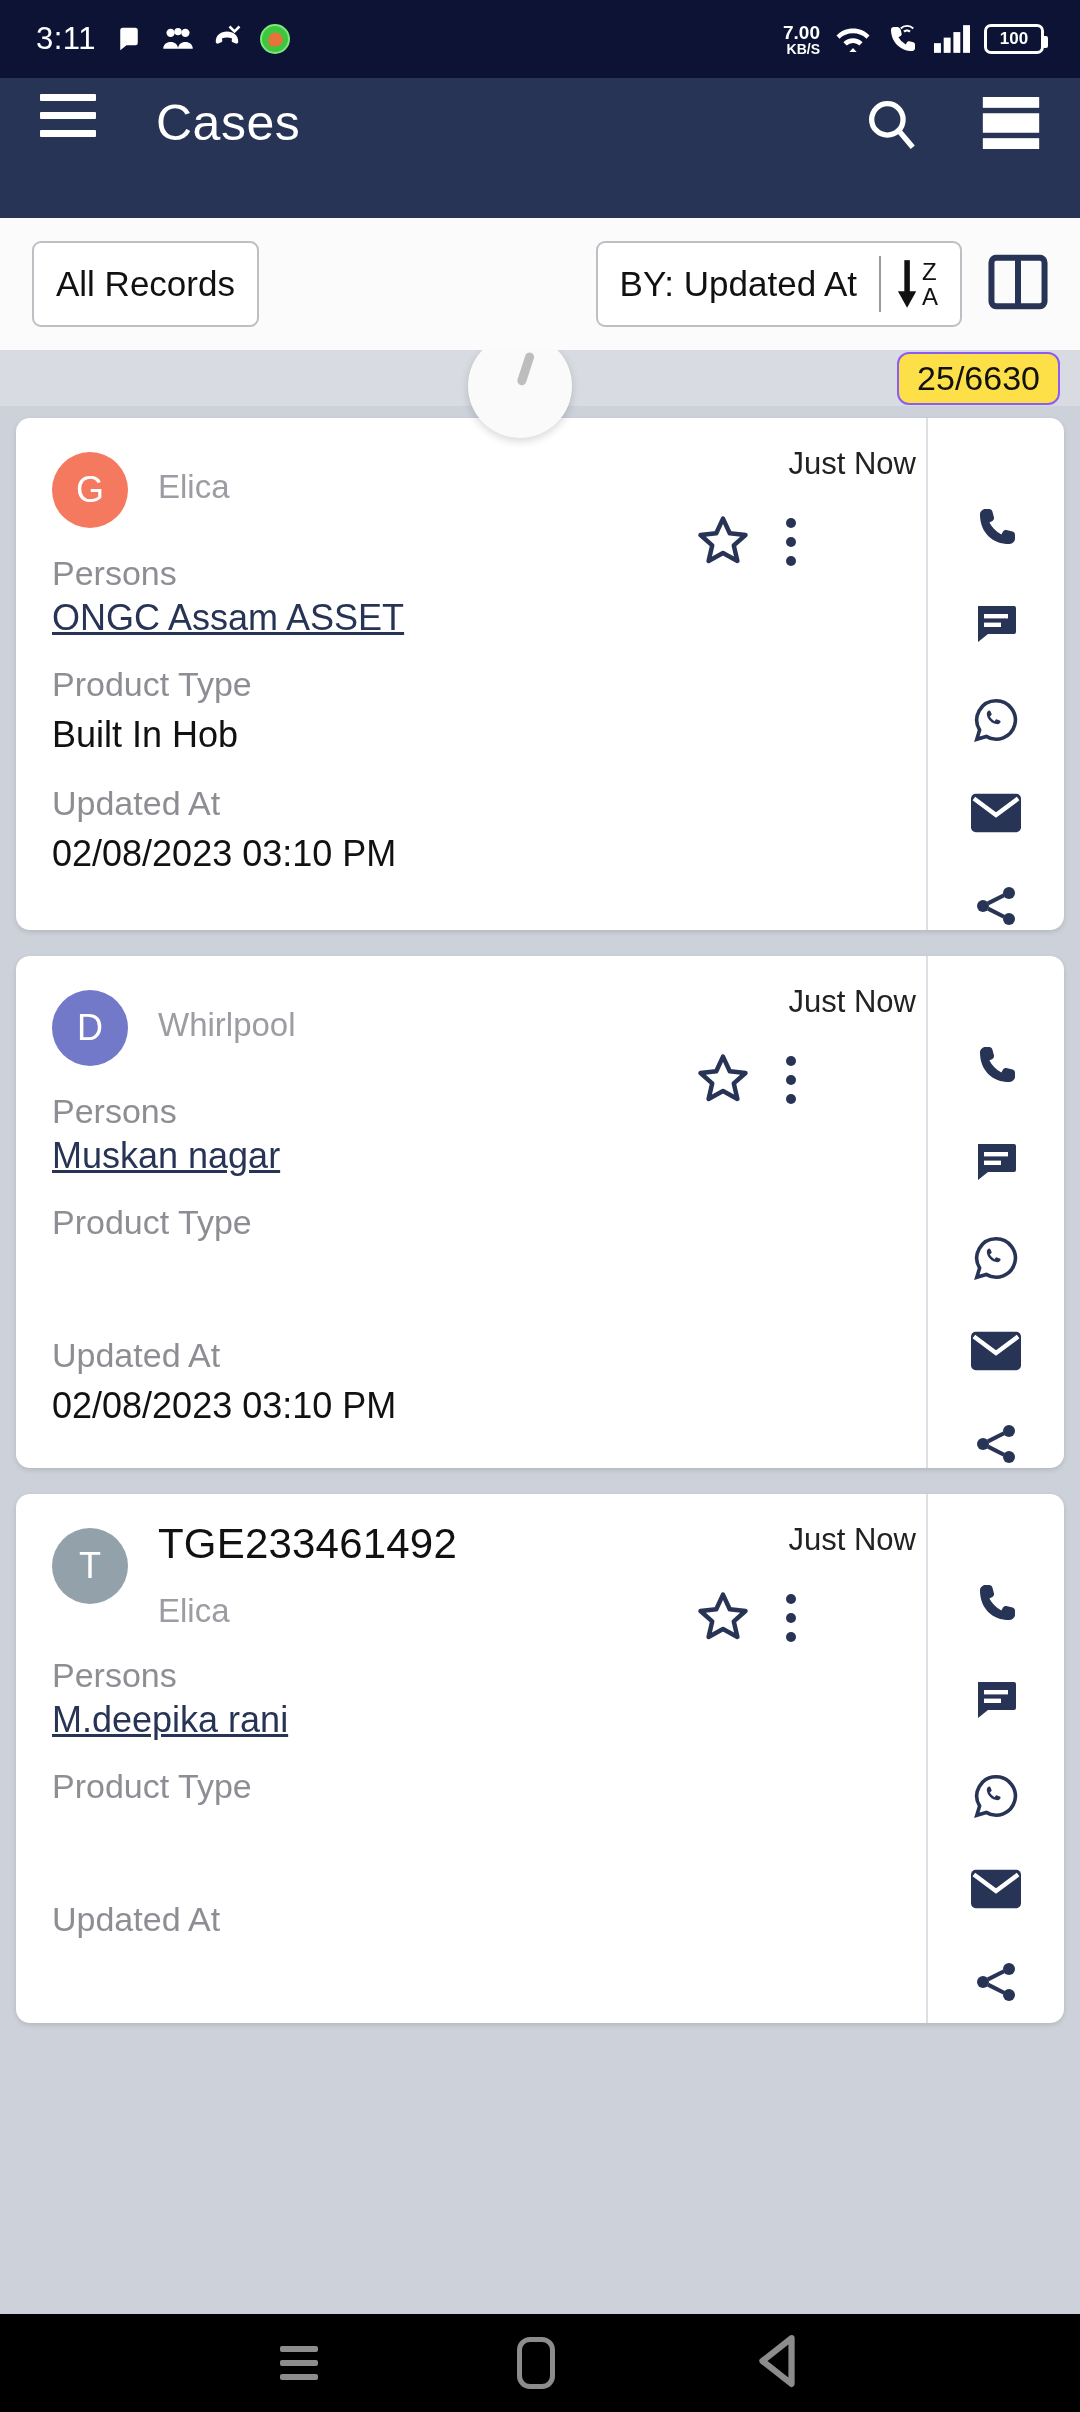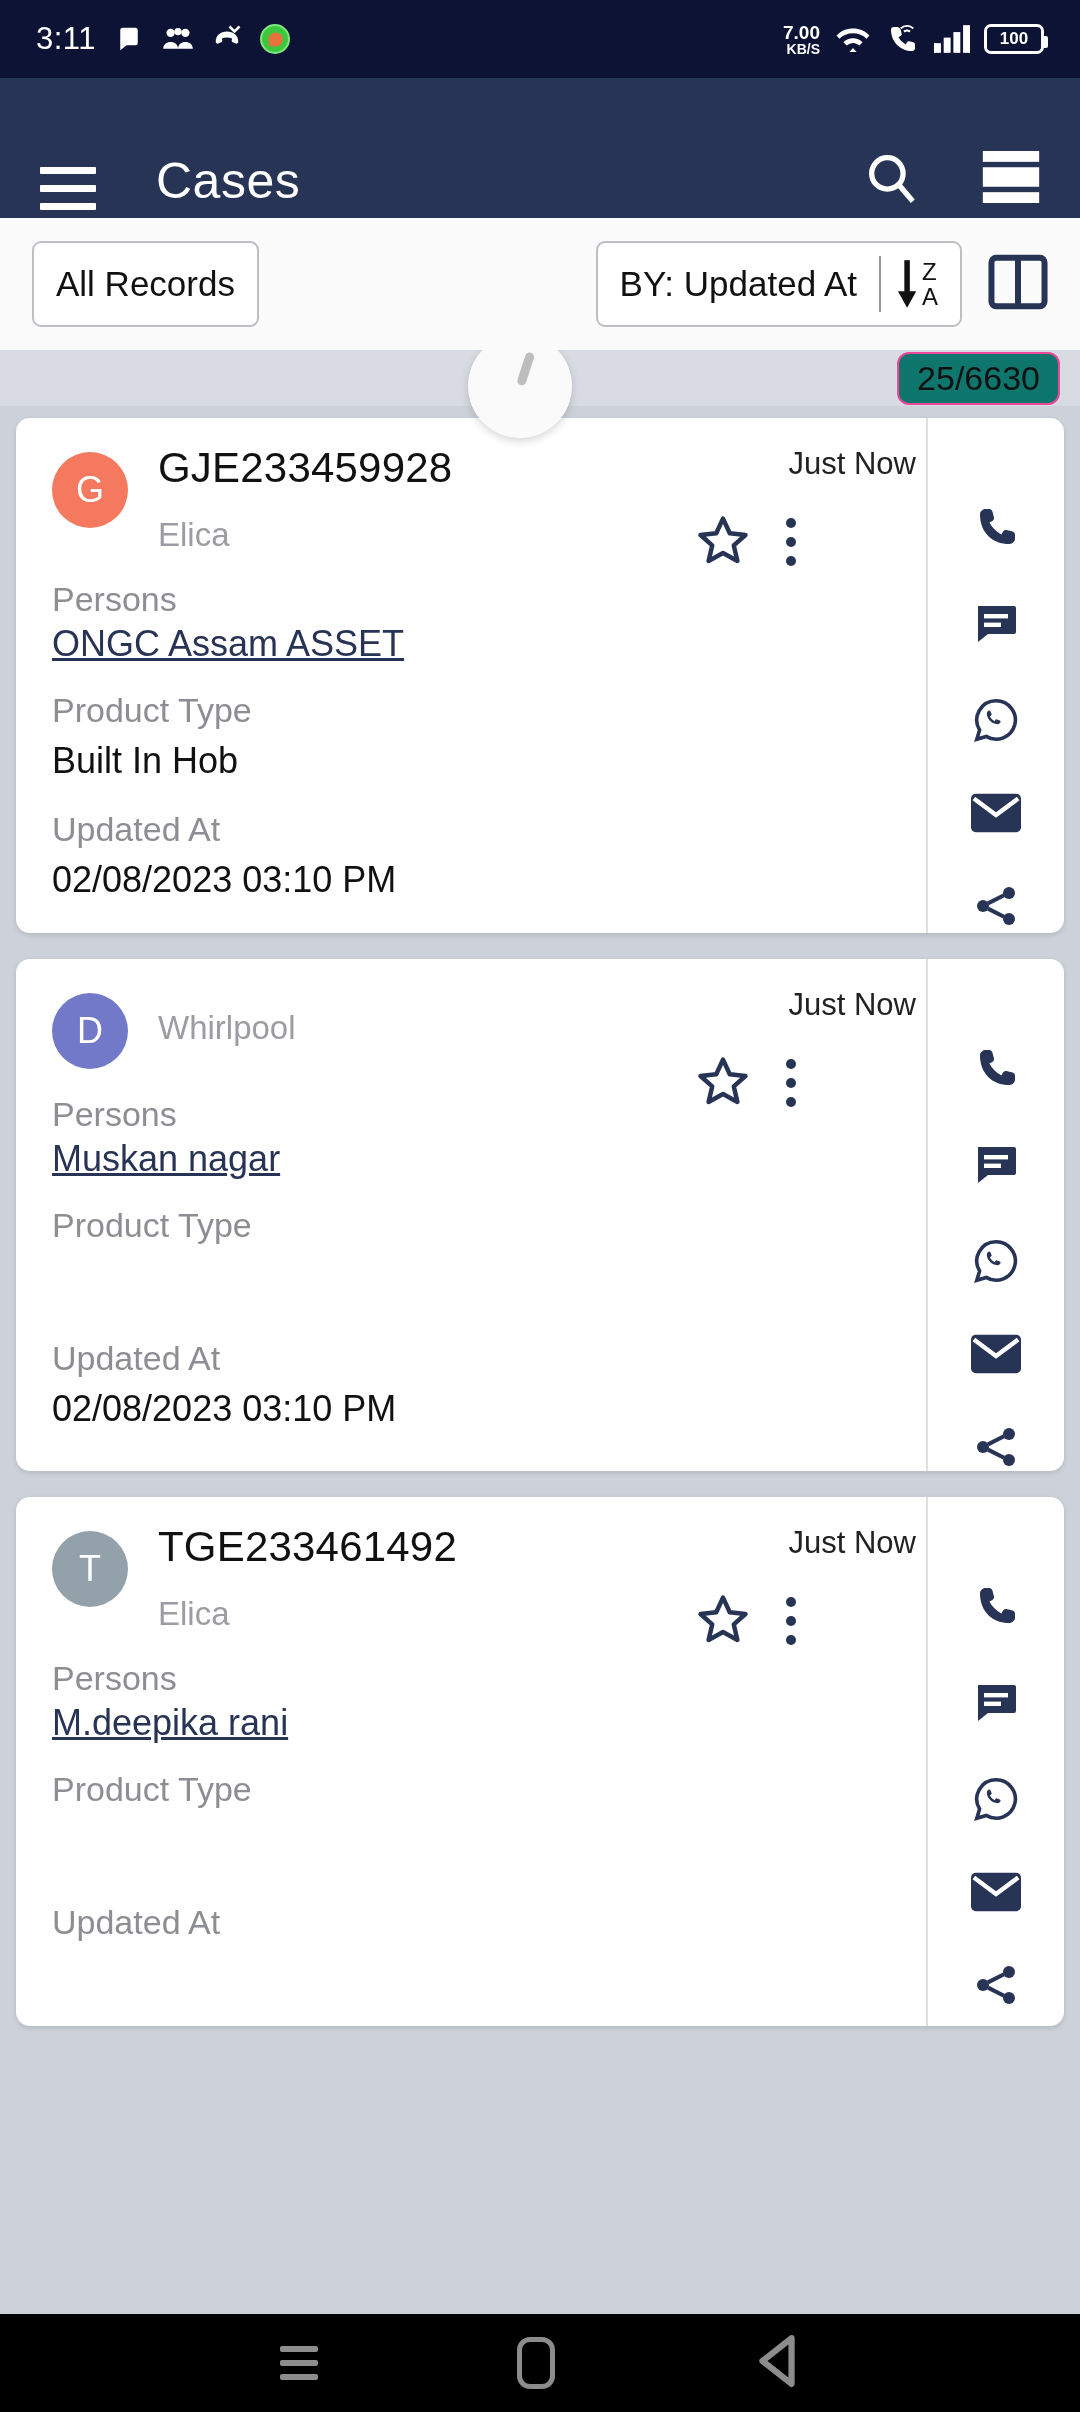--- a/index.html
+++ b/index.html
@@ -35,21 +35,21 @@
   .ico{ display:inline-flex; align-items:center; justify-content:center; }
   .wa-badge{
     width:30px;height:30px;border-radius:50%;background:#3FC63F;
     display:inline-flex;align-items:center;justify-content:center;
     border:2px solid #7DE87D;
   }
 
   
   .app-bar{
     height:140px; background:#283455; width:100%;
-    display:flex; align-items:flex-end; padding:8px 40px; color:#fff;
+    display:flex; align-items:flex-start; padding:16px 40px; color:#fff;
   }
   .hamburger{ width:56px; display:flex; flex-direction:column; gap:11px; cursor:pointer; }
   .hamburger span{ display:block; height:7px; background:#fff; border-radius:1px; }
   .app-title{ font-size:50px; margin-left:60px; font-weight:400; letter-spacing:.5px; }
   .app-actions{ margin-left:auto; display:flex; align-items:center; gap:62px; }
 
   
   .filter-bar{
     background:#FBFBFC; height:132px; width:100%;
     display:flex; align-items:center; padding:7px 32px;
@@ -70,21 +70,21 @@
   .list-area{
     position:relative; width:100%;
     height:calc(2412px - 78px - 140px - 132px - 98px);
     background:#CDD2DA; overflow:hidden;
   }
   .count-row{
     height:56px; display:flex; align-items:center; justify-content:flex-end;
     padding-right:20px; background:#D8DCE2;
   }
   .count-badge{
-    border:2px solid #ec4899; border-radius:12px; background:#0f766e;
+    border:2px solid #8b5cf6; border-radius:12px; background:#fde047;
     padding:5px 18px; font-size:34px; color:#111;
   }
   .refresh-spinner{
     position:absolute; left:468px; top:-16px; width:104px; height:104px;
     border-radius:50%; background:#FAFAFA; box-shadow:0 3px 8px rgba(0,0,0,.16);
     z-index:9;
   }
   .refresh-spinner:after{
     content:""; position:absolute; left:50%; top:17px; width:9px; height:34px;
     margin-left:-4px; background:#BDBDBD; border-radius:5px;
@@ -269,21 +269,20 @@
 
   <div class="refresh-spinner"></div>
 
   <div class="cards">
 
     <div class="card">
       <div class="card-main">
         <div class="card-head">
           <div class="avatar" style="background: rgb(244, 121, 94);">G</div>
           <div class="head-text">
-            <div class="case-id">GJE233459928</div>
             <div class="brand">Elica</div>
           </div>
         </div>
         <div class="field">
           <div class="f-label">Persons</div>
           <a class="f-link">ONGC Assam ASSET</a>
         </div>
         <div class="field">
           <div class="f-label">Product Type</div>
           <div class="f-value">Built In Hob</div>

